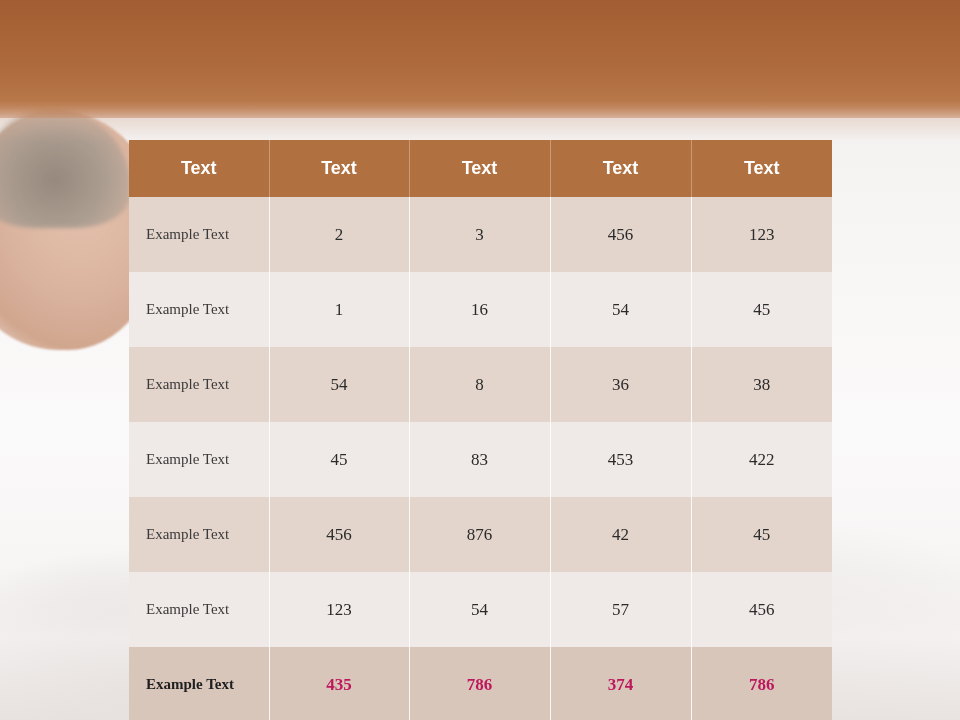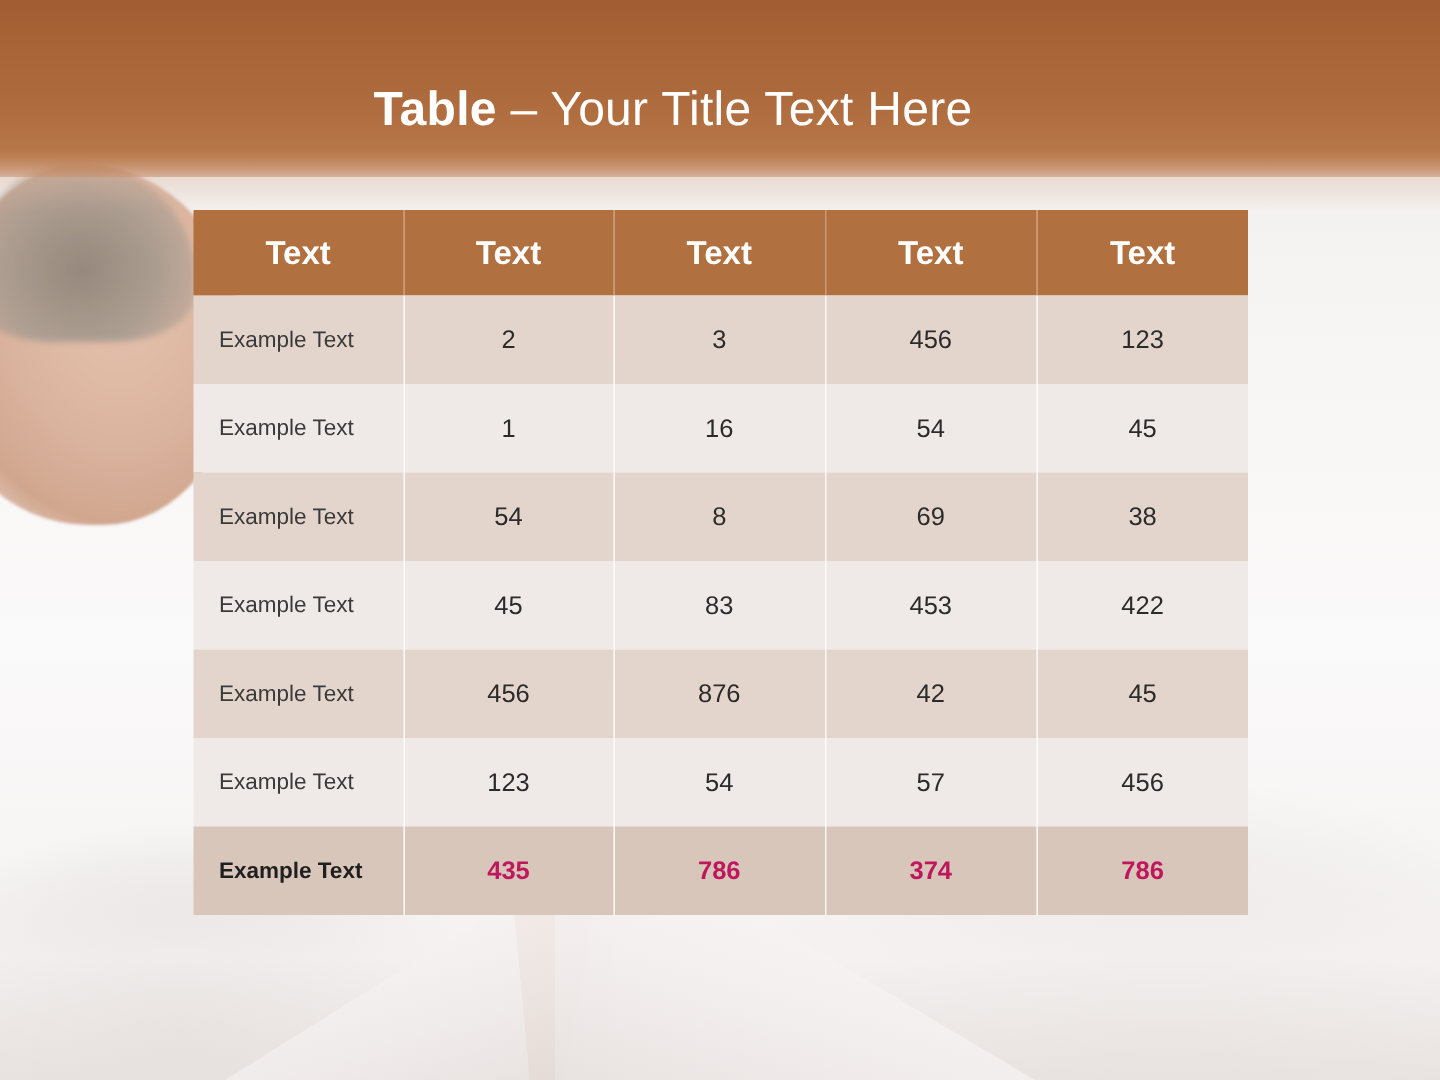--- a/index.html
+++ b/index.html
@@ -146,35 +146,36 @@
   table.data-table col.c0 { width: 140px; }
   table.data-table col.c1 { width: 140px; }
   table.data-table col.c2 { width: 141px; }
   table.data-table col.c3 { width: 141px; }
   table.data-table col.c4 { width: 141px; }
 
   table.data-table thead th {
     height: 57px;
     background: #b0703f;
     color: #ffffff;
-    font-size: 22px;
+    font-size: 18px;
     font-weight: bold;
     text-align: center;
     border-right: 1px solid #c99a74;
     box-sizing: border-box;
   }
   table.data-table thead th:last-child { border-right: none; }
 
   table.data-table tbody td {
-    height: 59px;
+    height: 75px;
     font-size: 17px;
     color: #2b2b2b;
     text-align: center;
     border-right: 1px solid rgba(255,255,255,0.85);
     box-sizing: border-box;
+    font-family: Liberation Serif, serif;
   }
   table.data-table tbody td:last-child { border-right: none; }
   table.data-table tbody td.label {
     text-align: left;
     padding-left: 17px;
     font-size: 15px;
     color: #3a3a3a;
   }
 
   tbody tr.odd td { background: #e4d5cc; }
@@ -196,23 +197,20 @@
     <div class="bg-hair"></div>
     <div class="bg-shoulder"></div>
     <div class="bg-tie"></div>
     <div class="bg-collar-l"></div>
     <div class="bg-collar-r"></div>
   </div>
 
   <div class="header-band"></div>
   <div class="header-fade"></div>
 
-  <div class="slide-title">
-    <span class="strong">Table </span><span class="light">– </span><span class="light">Your Title Text Here</span>
-  </div>
 
   <div class="table-wrap">
     <table class="data-table">
       <colgroup>
         <col class="c0">
           <col class="c1">
           <col class="c2">
           <col class="c3">
           <col class="c4">
       </colgroup>
@@ -237,21 +235,21 @@
           <td class="label">Example Text</td>
           <td>1</td>
           <td>16</td>
           <td>54</td>
           <td>45</td>
         </tr>
         <tr class="odd">
           <td class="label">Example Text</td>
           <td>54</td>
           <td>8</td>
-          <td>69</td>
+          <td>36</td>
           <td>38</td>
         </tr>
         <tr class="even">
           <td class="label">Example Text</td>
           <td>45</td>
           <td>83</td>
           <td>453</td>
           <td>422</td>
         </tr>
         <tr class="odd">

